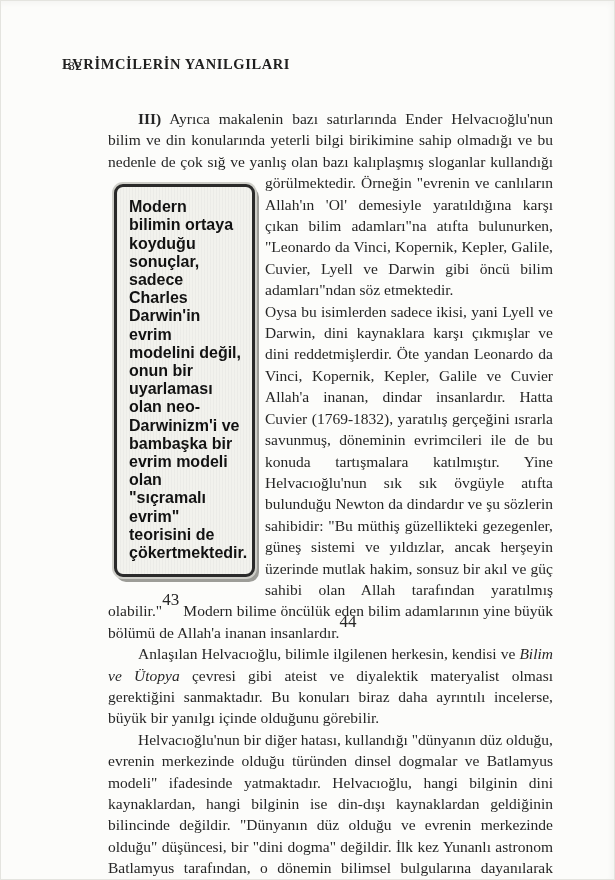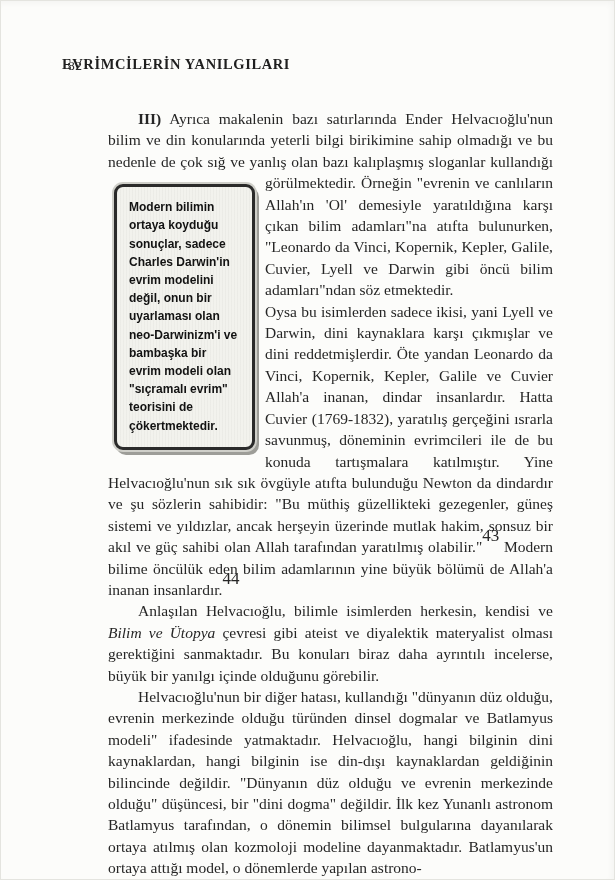--- a/index.html
+++ b/index.html
@@ -54,21 +54,21 @@
     margin: 12px 10px 10px 6px;
     padding: 11px 11px 12px 12px;
     border: 3px solid #2a2a2a;
     border-radius: 9px;
     background:
       repeating-linear-gradient(90deg, rgba(60,60,55,0.035) 0 1px, rgba(0,0,0,0) 1px 3px),
       #f2f2ed;
     box-shadow: 0 0 0 2px #cfcfc9, 3px 4px 0 1px #9d9d98;
     font-family: "Liberation Sans", sans-serif;
     font-weight: bold;
-    font-size: 12px;
+    font-size: 16px;
     line-height: 18.2px;
     text-align: left;
     text-indent: 0;
     color: #121212;
   }
 </style>
 <title>EVRİMCİLERİN YANILGILARI</title></head>
 <body>
 
 <div class="page">
@@ -77,19 +77,19 @@
     <span class="page-number">82</span>
     <span class="running-title">EVRİMCİLERİN YANILGILARI</span>
   </div>
 
   <div class="content">
 
     <p class="indent"><span class="lead-bold">III)</span><span> Ayrıca makalenin bazı satırlarında Ender Helvacıoğlu'nun bilim ve din konularında yeterli bilgi birikimine sahip olmadığı ve bu nedenle de çok sığ ve yanlış olan bazı kalıplaşmış sloganlar kullandığı görülmektedir. </span><span class="pullquote">Modern bilimin ortaya koyduğu sonuçlar, sadece Charles Darwin'in evrim modelini değil, onun bir uyarlaması olan neo-Darwinizm'i ve bambaşka bir evrim modeli olan "sıçramalı evrim" teorisini de çökertmektedir.</span><span>Örneğin "evrenin ve canlıların Allah'ın 'Ol' demesiyle yaratıldığına karşı çıkan bilim adamları"na atıfta bulunurken, "Leonardo da Vinci, Kopernik, Kepler, Galile, Cuvier, Lyell ve Darwin gibi öncü bilim adamları"ndan söz etmektedir.</span></p>
 
     <p><span>Oysa bu isimlerden sadece ikisi, yani Lyell ve Darwin, dini kaynaklara karşı çıkmışlar ve dini reddetmişlerdir. Öte yandan Leonardo da Vinci, Kopernik, Kepler, Galile ve Cuvier Allah'a inanan, dindar insanlardır. Hatta Cuvier (1769-1832), yaratılış gerçeğini ısrarla savunmuş, döneminin evrimcileri ile de bu konuda tartışmalara katılmıştır. Yine Helvacıoğlu'nun sık sık övgüyle atıfta bulunduğu Newton da dindardır ve şu sözlerin sahibidir: "Bu müthiş güzellikteki gezegenler, güneş sistemi ve yıldızlar, ancak herşeyin üzerinde mutlak hakim, sonsuz bir akıl ve güç sahibi olan Allah tarafından yaratılmış olabilir."</span><sup class="footnote-ref">43</sup><span> Modern bilime öncülük eden bilim adamlarının yine büyük bölümü de Allah'a inanan insanlardır.</span><sup class="footnote-ref">44</sup></p>
 
-    <p class="indent"><span>Anlaşılan Helvacıoğlu, bilimle isimlerden herkesin, kendisi ve </span><span class="italic">Bilim ve Ütopya</span><span> çevresi gibi ateist ve diyalektik materyalist olması gerektiğini sanmaktadır. Bu konuları biraz daha ayrıntılı incelerse, büyük bir yanılgı içinde olduğunu görebilir.</span></p>
+    <p class="indent"><span>Anlaşılan Helvacıoğlu, bilimle ilgilenen herkesin, kendisi ve </span><span class="italic">Bilim ve Ütopya</span><span> çevresi gibi ateist ve diyalektik materyalist olması gerektiğini sanmaktadır. Bu konuları biraz daha ayrıntılı incelerse, büyük bir yanılgı içinde olduğunu görebilir.</span></p>
 
     <p class="indent">Helvacıoğlu'nun bir diğer hatası, kullandığı "dünyanın düz olduğu, evrenin merkezinde olduğu türünden dinsel dogmalar ve Batlamyus modeli" ifadesinde yatmaktadır. Helvacıoğlu, hangi bilginin dini kaynaklardan, hangi bilginin ise din-dışı kaynaklardan geldiğinin bilincinde değildir. "Dünyanın düz olduğu ve evrenin merkezinde olduğu" düşüncesi, bir "dini dogma" değildir. İlk kez Yunanlı astronom Batlamyus tarafından, o dönemin bilimsel bulgularına dayanılarak ortaya atılmış olan kozmoloji modeline dayanmaktadır. Batlamyus'un ortaya attığı model, o dönemlerde yapılan astrono-</p>
 
   </div>
 
 </div>
 
 </body></html>

